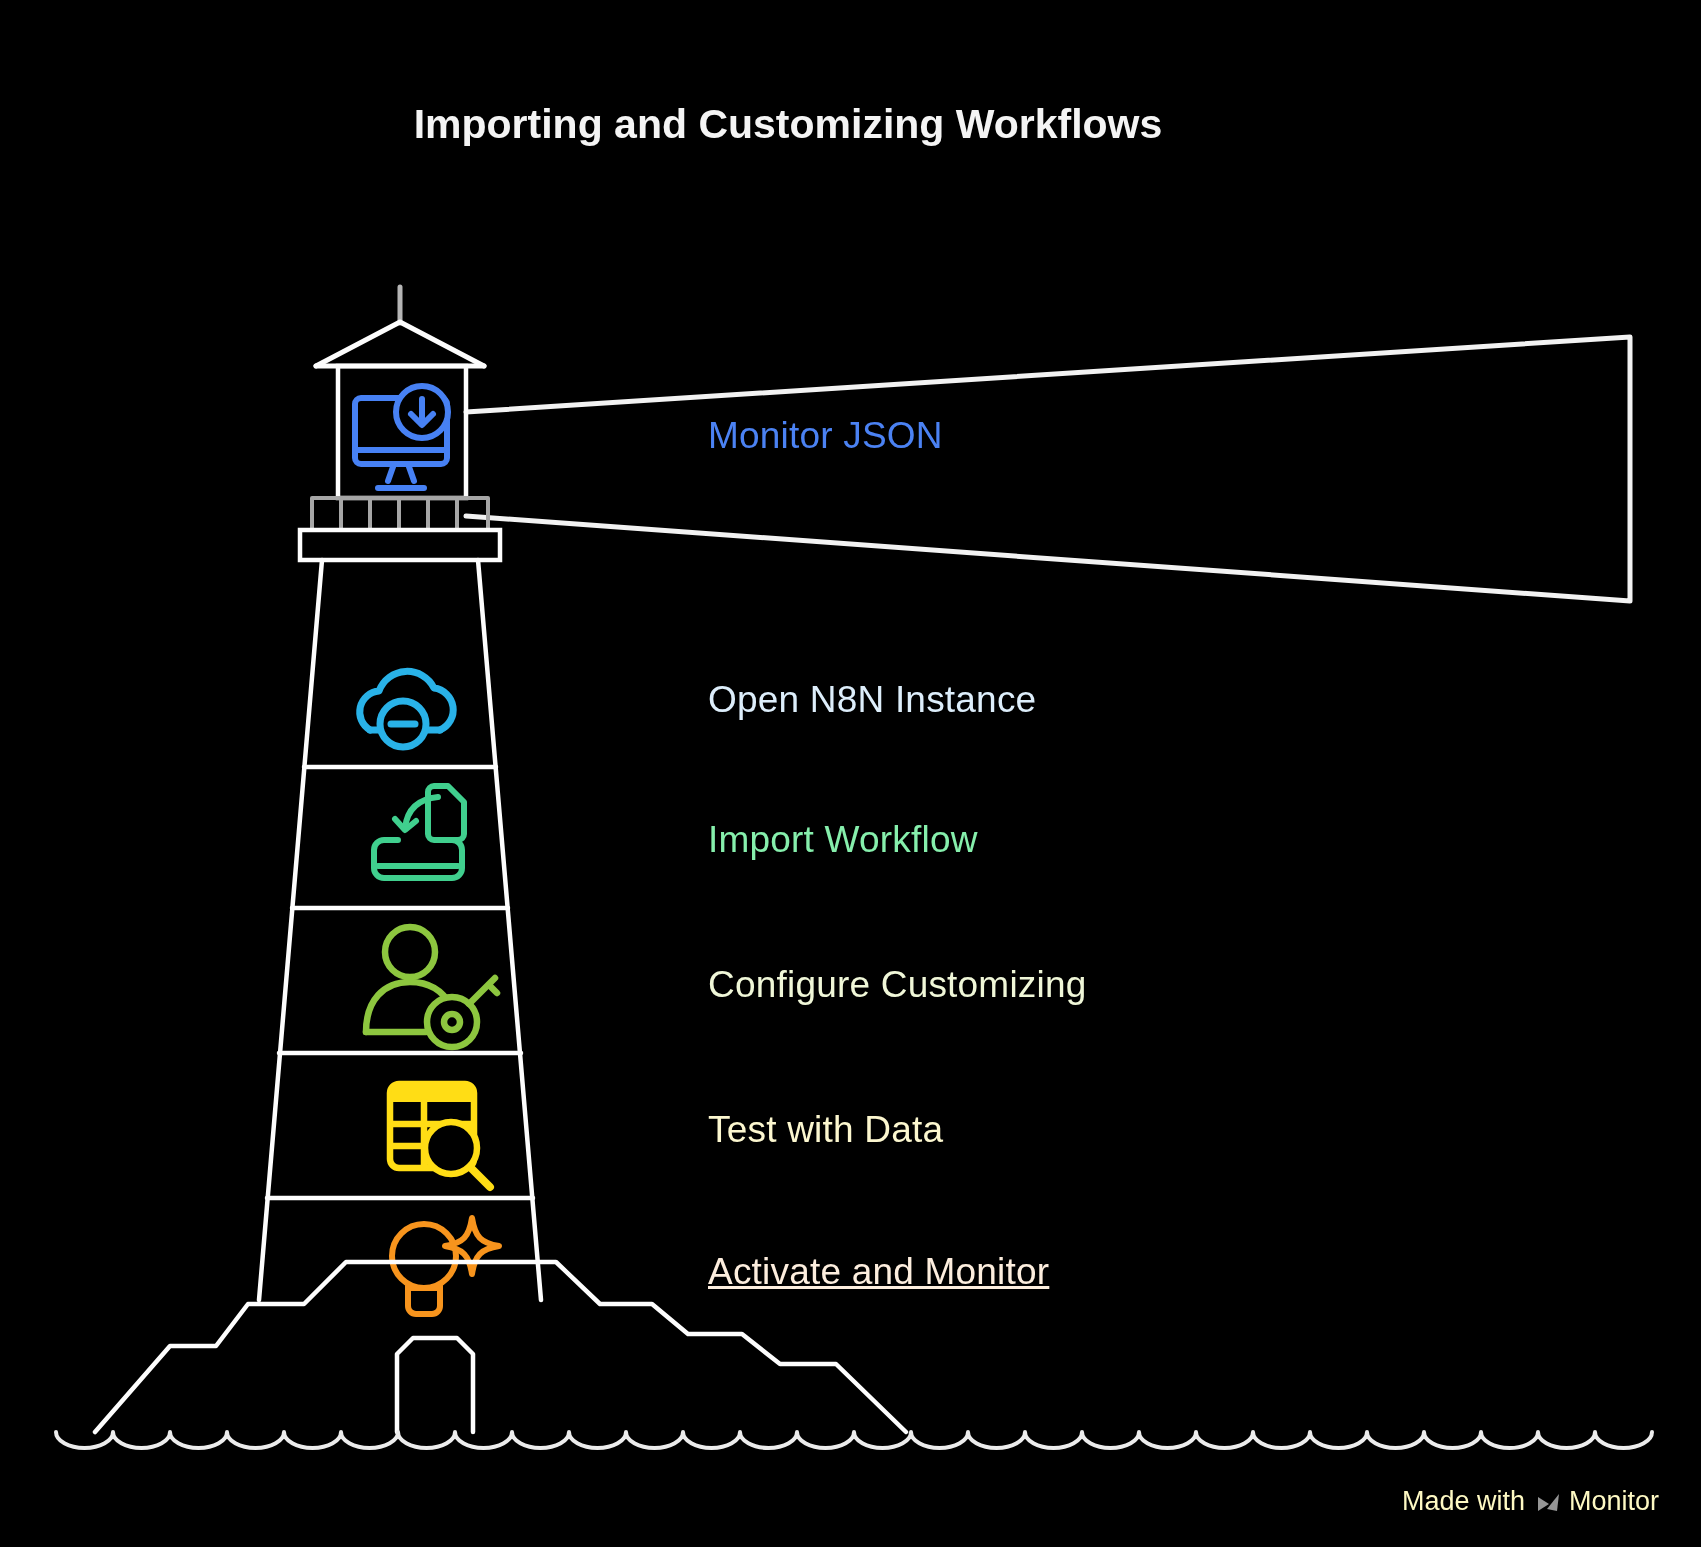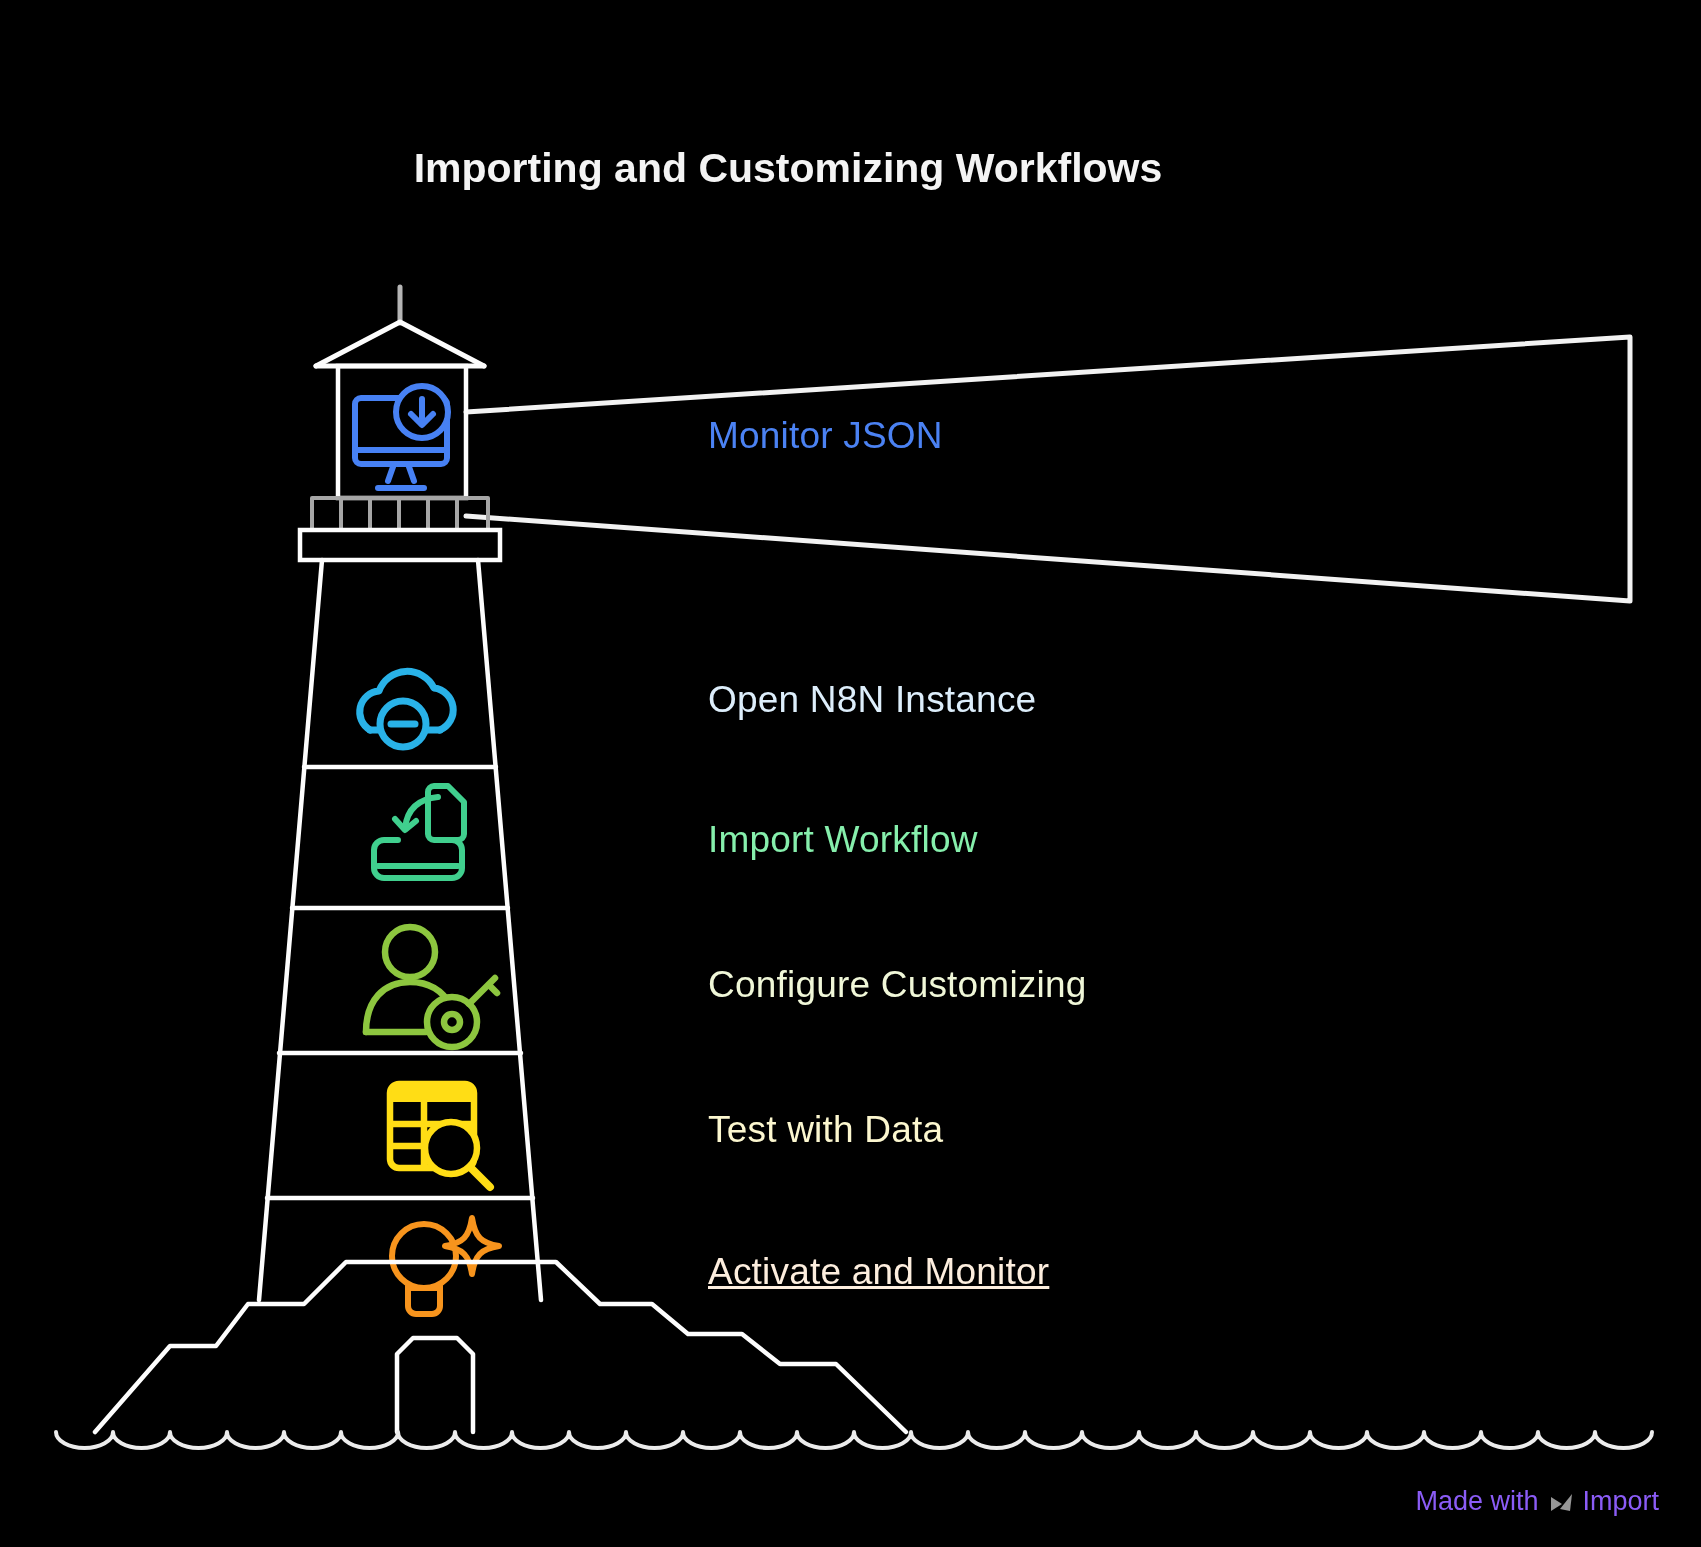--- a/index.html
+++ b/index.html
@@ -1,24 +1,24 @@
 <!DOCTYPE html>
 <html><head>
 <meta charset="utf-8">
 <style>
   html,body{margin:0;padding:0;background:#000;}
   body{width:1701px;height:1547px;position:relative;overflow:hidden;
        font-family:"Liberation Sans",sans-serif;}
   .scene{position:absolute;left:0;top:0;}
   .title{position:absolute;top:101px;left:788px;transform:translateX(-50%);
-         font-size:41px;font-weight:bold;color:#f4f4f4;white-space:nowrap;margin-top:44px;}
+         font-size:41px;font-weight:bold;color:#f4f4f4;white-space:nowrap;}
   .step-label{position:absolute;left:708px;transform:translateY(-50%);
               font-size:37px;white-space:nowrap;letter-spacing:.2px;}
   .watermark{position:absolute;right:42px;bottom:30px;display:flex;
-             align-items:center;gap:9px;color:#8b5cf6;font-size:27px;font-weight:500;}
+             align-items:center;gap:9px;color:#fef9c3;font-size:27px;font-weight:500;}
   .watermark .glyph{display:inline-block;line-height:0;}
   svg .ln{fill:none;stroke-linecap:round;stroke-linejoin:round;}
 </style>
 </head>
 <body>
 
 <svg class="scene" width="1701" height="1547" viewBox="0 0 1701 1547">
 
   <g>
     <path class="ln" d="M466,412 L1630,337 L1630,601 L466,516" stroke="#f2f2f2" stroke-width="5"></path>
@@ -119,14 +119,14 @@
 <div class="step-label" style="color: rgb(253, 238, 222); top: 1272px; text-decoration: underline;">Activate and Monitor</div>
 
 <div class="watermark">
   <span>Made with</span>
   <span class="glyph">
     <svg width="26" height="26" viewBox="0 0 26 26">
       <polygon points="4,22 4,8 15,15" fill="#969696"></polygon>
       <polygon points="13,20 25,5 23,22" fill="#969696"></polygon>
     </svg>
   </span>
-  <span>Import</span>
+  <span>Monitor</span>
 </div>
 
 </body></html>

